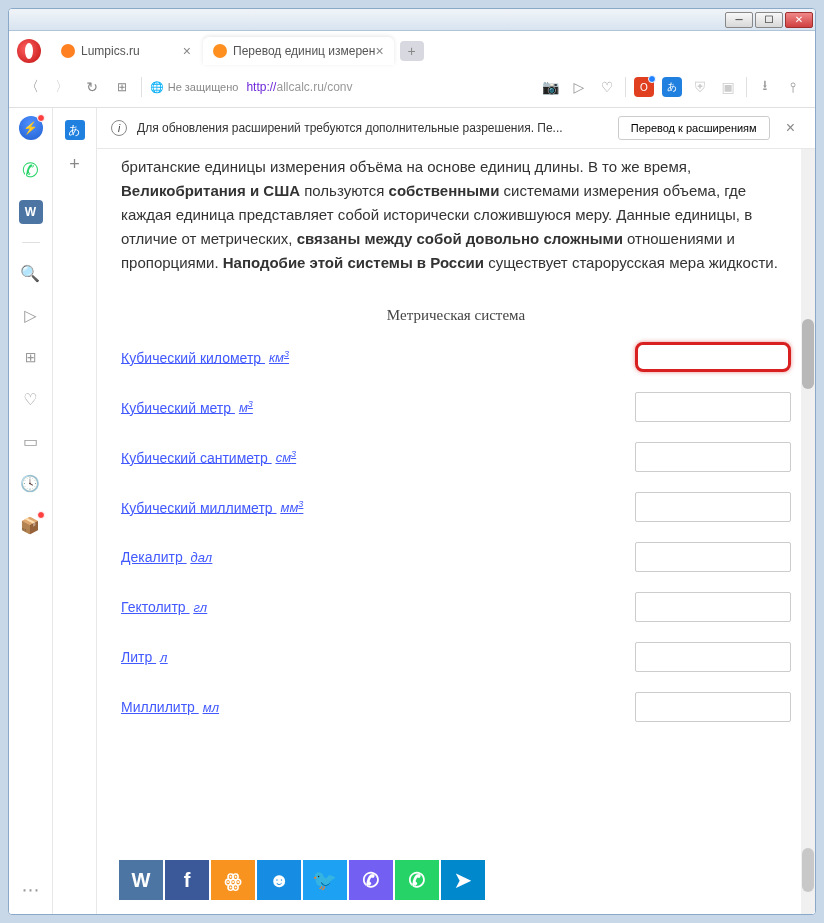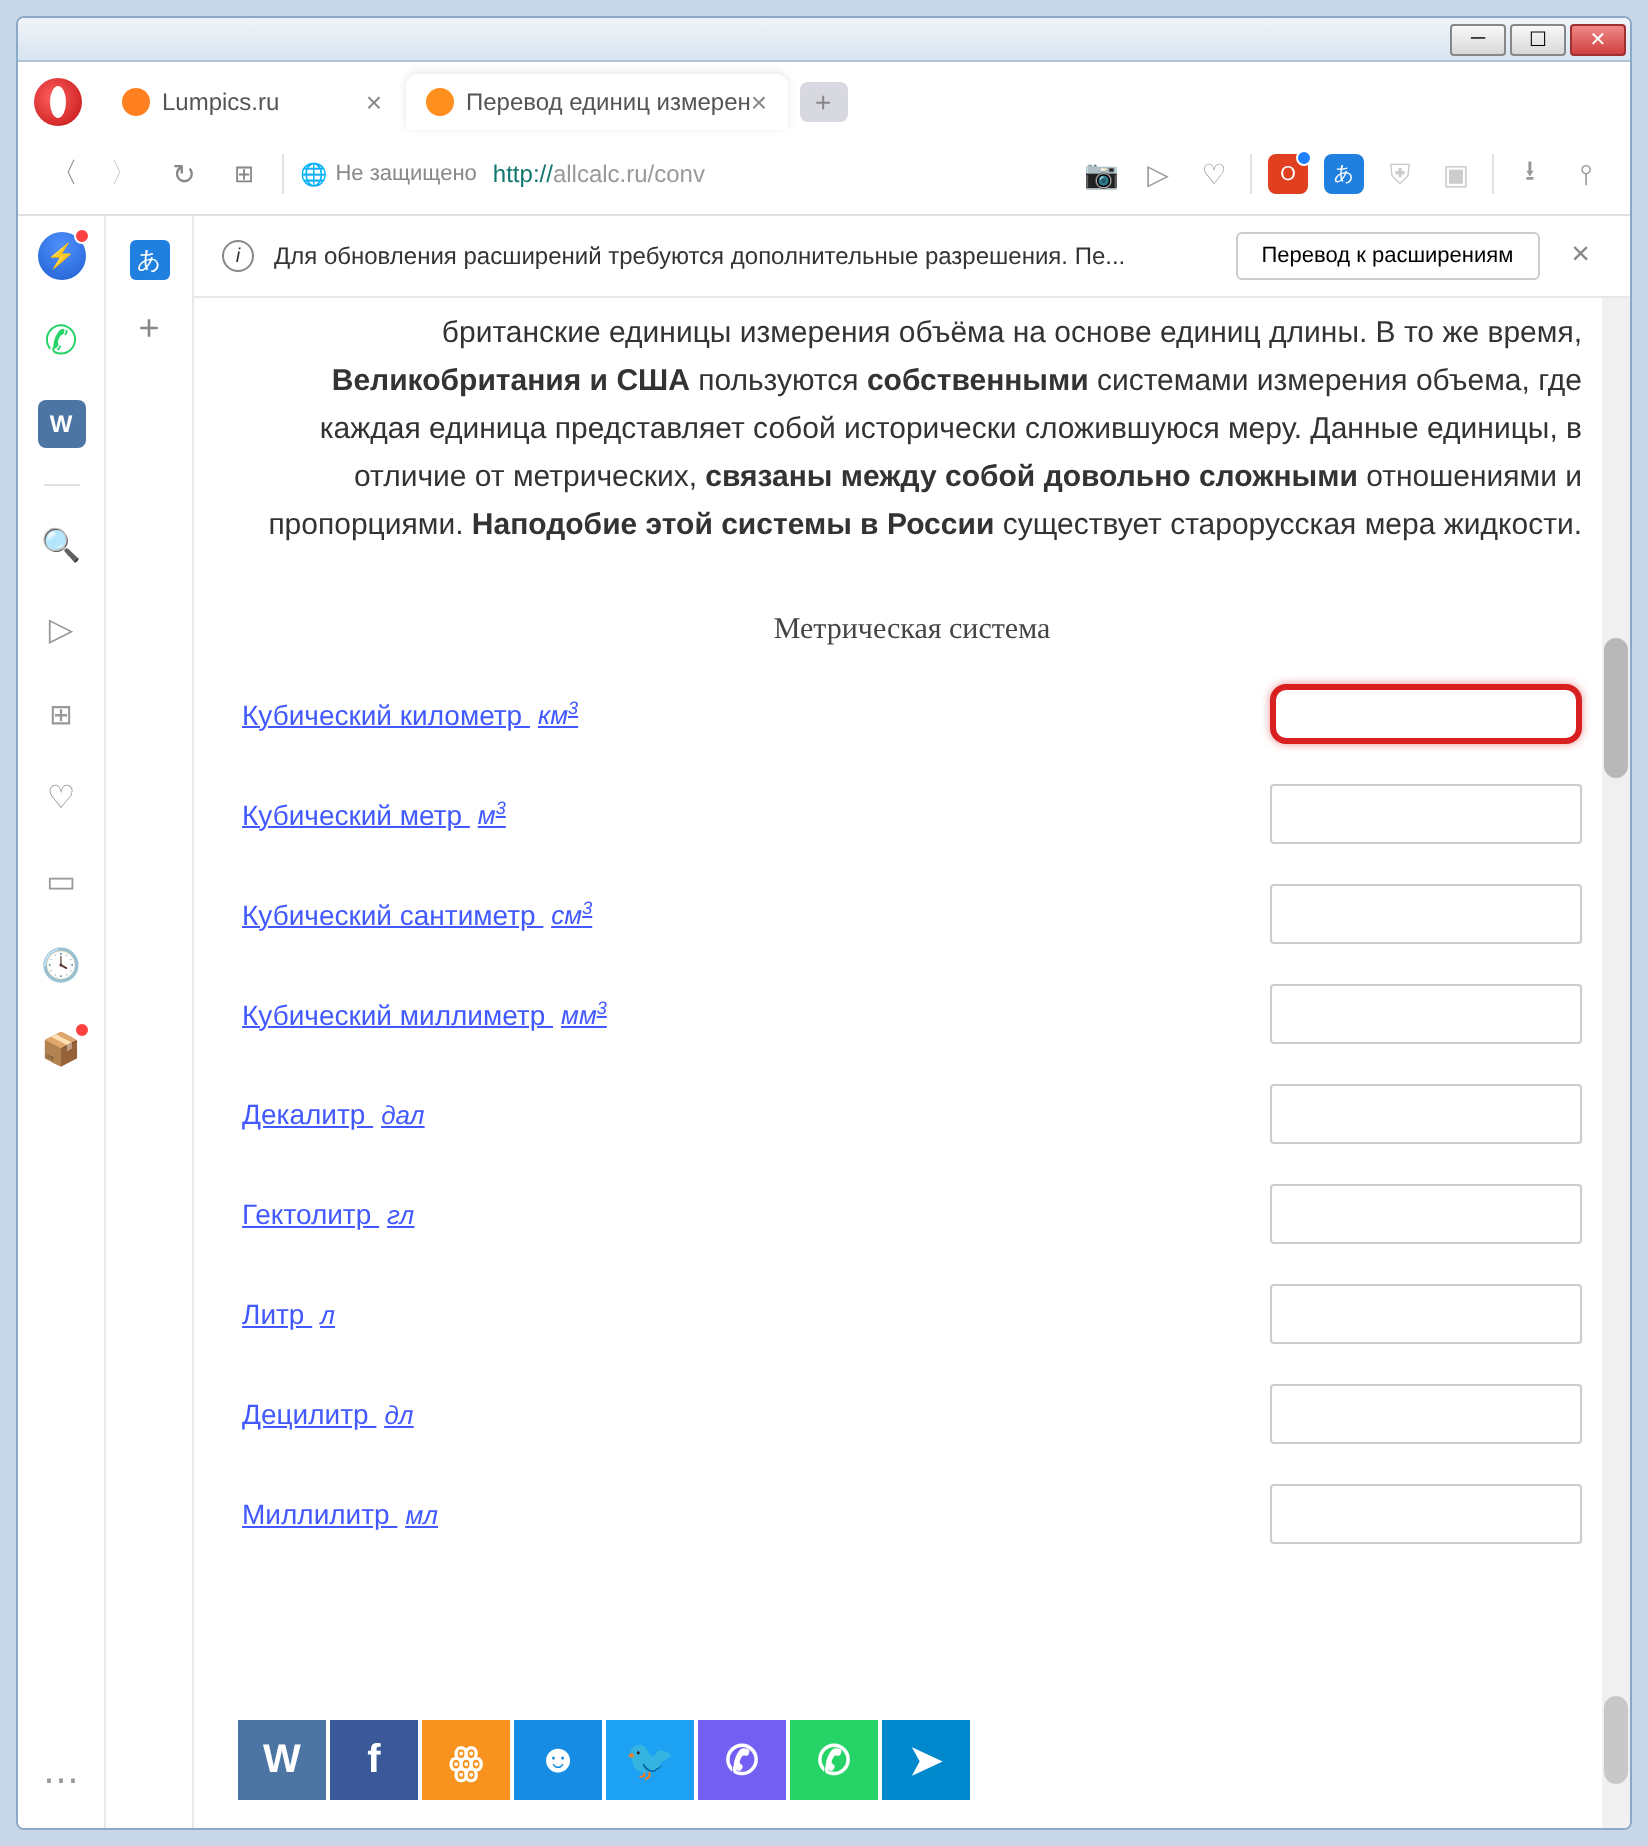--- a/index.html
+++ b/index.html
@@ -33,21 +33,21 @@
 .sb-dots { font-size: 18px; color: #999; margin-top: auto; margin-bottom: 12px; }
 .notify { position: absolute; top: -2px; right: -2px; width: 8px; height: 8px; background: #ff4040; border-radius: 50%; border: 1px solid #fff; }
 .vert-tabs { width: 44px; background: #fff; border-right: 1px solid #e8e8e8; display: flex; flex-direction: column; align-items: center; padding-top: 12px; gap: 14px; }
 .vt-icon { width: 20px; height: 20px; display: flex; align-items: center; justify-content: center; font-size: 12px; }
 .main-area { flex: 1; display: flex; flex-direction: column; overflow: hidden; position: relative; }
 .ext-banner { display: flex; align-items: center; padding: 8px 14px; background: #fff; border-bottom: 1px solid #e8e8e8; font-size: 12px; color: #333; gap: 10px; }
 .ext-banner-info { width: 16px; height: 16px; border: 1px solid #888; border-radius: 50%; display: flex; align-items: center; justify-content: center; font-size: 10px; font-style: italic; }
 .ext-banner-btn { margin-left: auto; padding: 5px 12px; border: 1px solid #ccc; border-radius: 3px; background: #fff; font-size: 11px; cursor: pointer; }
 .ext-banner-close { color: #888; font-size: 16px; cursor: pointer; padding: 0 6px; }
 .page-content { flex: 1; overflow-y: auto; padding: 0 18px 0 18px; background: #fff; position: relative; }
-.intro-text { font-size: 15px; line-height: 1.6; color: #333; padding: 6px 6px 12px 6px; font-family: 'Segoe UI', Arial, sans-serif; text-align: right; }
+.intro-text { font-size: 15px; line-height: 1.6; color: #333; padding: 6px 6px 12px 6px; font-family: 'Segoe UI', Arial, sans-serif; }
 .converter { margin-top: 12px; }
 .section-header { text-align: center; font-size: 15px; color: #444; padding: 8px 12px; font-family: Liberation Serif, serif; }
 .unit-row { display: flex; align-items: center; padding: 10px 6px; }
 .unit-label { font-size: 14px; color: #4259ff; text-decoration: underline; font-style: normal; cursor: pointer; }
 .unit-symbol { font-style: italic; color: #4259ff; text-decoration: underline; margin-left: 4px; font-size: 13px; }
 .unit-sup { font-size: 9px; vertical-align: super; font-style: italic; color: #4259ff; text-decoration: underline; }
 .unit-input { margin-left: auto; width: 156px; height: 30px; border: 1px solid #ccc; border-radius: 2px; padding: 0 6px; font-size: 13px; }
 .unit-input.highlight { border: 3px solid #d82020; border-radius: 8px; box-shadow: 0 0 4px rgba(216,32,32,0.5); }
 .section2 .section-header { border-top: 1px solid #e0e0e0; padding-top: 14px; }
 .socialbar { position: absolute; bottom: 14px; left: 22px; display: flex; gap: 2px; }
@@ -85,21 +85,21 @@
       <div class="nav-btn">〈</div>
       <div class="nav-btn" style="color:#ccc">〉</div>
       <div class="nav-btn">↻</div>
       <div class="nav-btn" style="font-size:12px">⊞</div>
       <div class="nav-sep"></div>
       <div class="addr-lock">
         <span>🌐</span>
         <span>Не защищено</span>
       </div>
       <div class="addr-url">
-        <span style="color:#0f766e">http://</span><span>allcalc.ru/conv</span>
+        <span style="color:#6d28d9">http://</span><span>allcalc.ru/conv</span>
       </div>
       <div class="addr-icon">📷</div>
       <div class="addr-icon">▷</div>
       <div class="addr-icon">♡</div>
       <div class="nav-sep"></div>
       <div class="ext-icon" style="background:#e04020">O<span class="notify" style="background:#2080ff"></span></div>
       <div class="ext-icon" style="background:#2080e0">あ</div>
       <div class="addr-icon" style="color:#ccc">⛨</div>
       <div class="addr-icon" style="color:#ccc">▣</div>
       <div class="nav-sep"></div>
@@ -167,24 +167,20 @@
               <div class="unit-row">
                 <a class="unit-label">Декалитр <span class="unit-symbol">дал</span></a>
                 <input class="unit-input" style="">
               </div>
               <div class="unit-row">
                 <a class="unit-label">Гектолитр <span class="unit-symbol">гл</span></a>
                 <input class="unit-input" style="">
               </div>
               <div class="unit-row">
                 <a class="unit-label">Литр <span class="unit-symbol">л</span></a>
-                <input class="unit-input" style="">
-              </div>
-              <div class="unit-row">
-                <a class="unit-label">Децилитр <span class="unit-symbol">дл</span></a>
                 <input class="unit-input" style="">
               </div>
               <div class="unit-row">
                 <a class="unit-label">Миллилитр <span class="unit-symbol">мл</span></a>
                 <input class="unit-input" style="">
               </div>
             </div>
         </div>
 
         <div class="socialbar">

